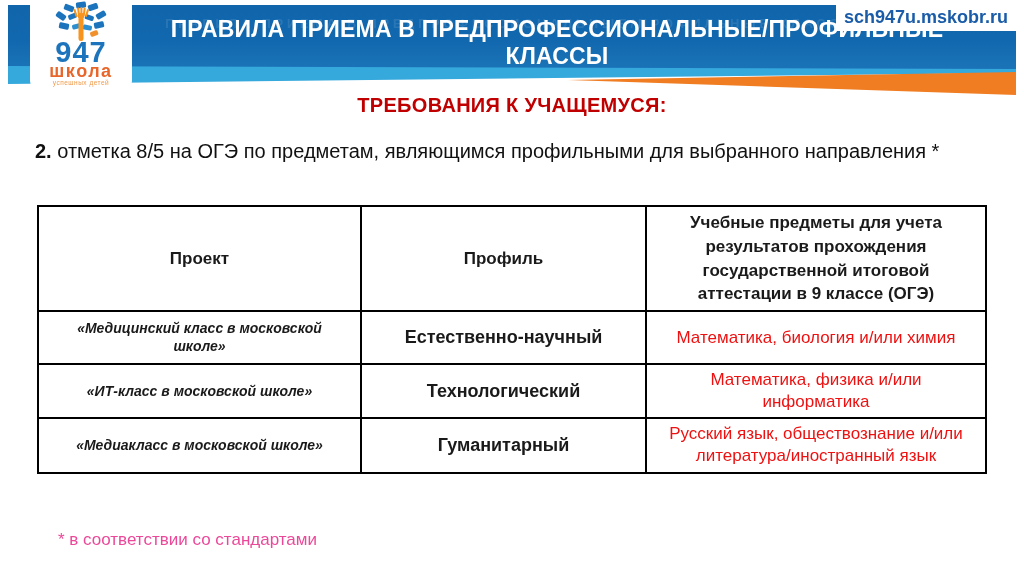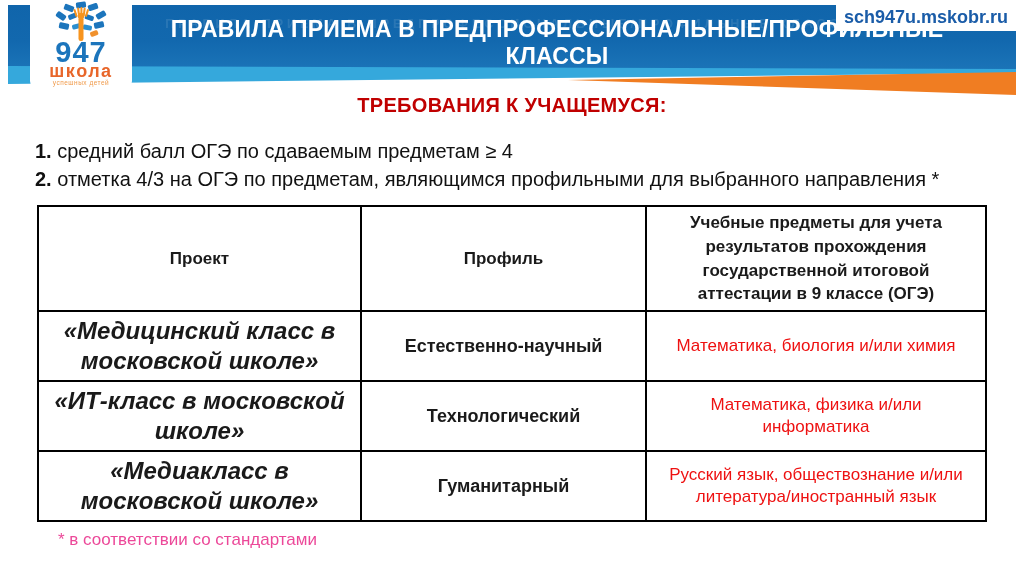--- a/index.html
+++ b/index.html
@@ -79,21 +79,21 @@
   table.main-table {
     position:absolute; left:37px; top:205px; width:948px;
     border-collapse:collapse; table-layout:fixed;
   }
   .main-table th, .main-table td {
     border:2px solid #000000; text-align:center; vertical-align:middle;
     padding:4px 14px; color:#1a1a1a;
   }
   .main-table th { height:97px; font-size:17px; font-weight:bold; line-height:1.4; }
   .main-table td { height:53px; }
-  .main-table td.project { font-size:24px; font-weight:bold; font-style:italic; line-height:1.25; }
+  .main-table td.project { font-size:14px; font-weight:bold; font-style:italic; line-height:1.25; }
   .main-table td.profile { font-size:18px; font-weight:bold; }
   .main-table td.subjects { font-size:17px; color:#ee1111; line-height:1.3; }
 
   
   .footnote {
     position:absolute; left:58px; top:530px;
     font-size:17px; color:#ec4899;
   }
 </style>
 </head>
@@ -143,22 +143,21 @@
       </g>
     </svg>
     <div class="logo-number">947</div>
     <div class="logo-name">школа</div>
     <div class="logo-tagline">успешных детей</div>
   </div>
 
   <div class="req-heading">ТРЕБОВАНИЯ К УЧАЩЕМУСЯ:</div>
 
   <div class="req-list">
-    <div class="req-item"><span class="num">1.</span><span> средний балл ОГЭ по сдаваемым предметам ≥ 4</span></div>
-    <div class="req-item"><span class="num">2.</span><span> отметка 4/3 на ОГЭ по предметам, являющимся профильными для выбранного направления *</span></div>
+    <div class="req-item"><span class="num">2.</span><span> отметка 8/5 на ОГЭ по предметам, являющимся профильными для выбранного направления *</span></div>
   </div>
 
   <table class="main-table">
     <colgroup>
       <col style="width:323px">
       <col style="width:285px">
       <col style="width:340px">
     </colgroup>
     <thead>
       <tr>

